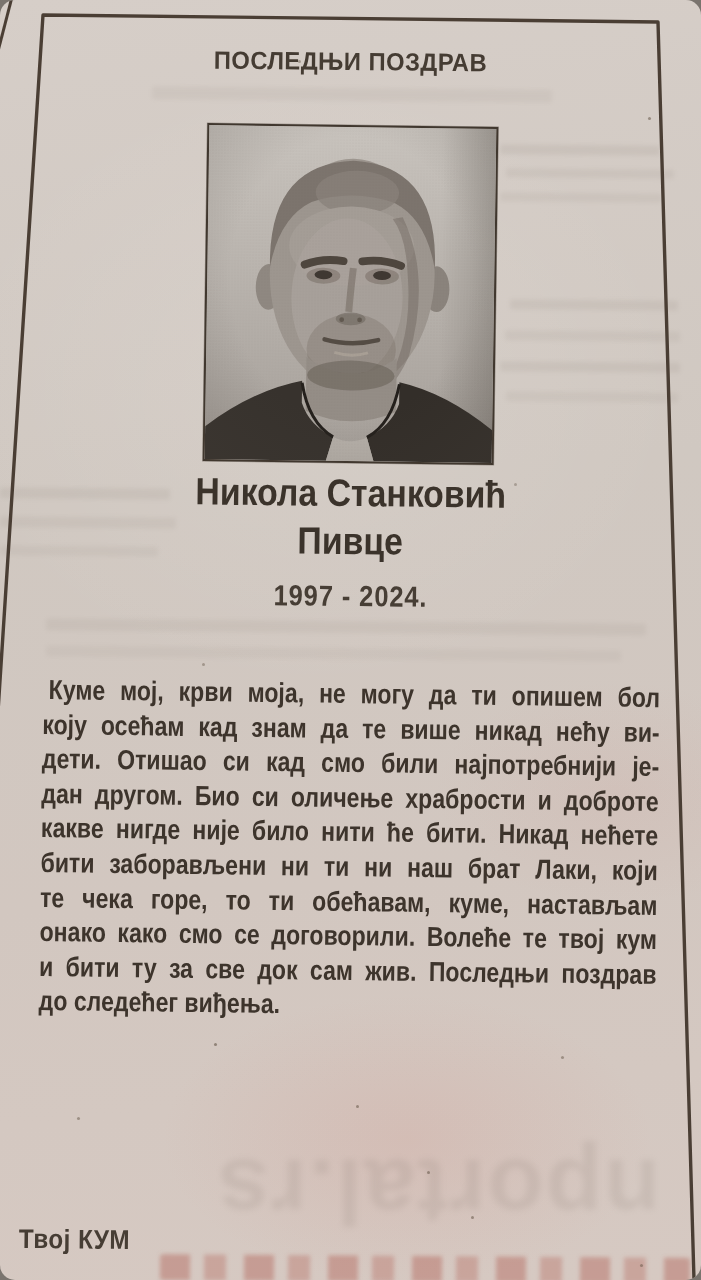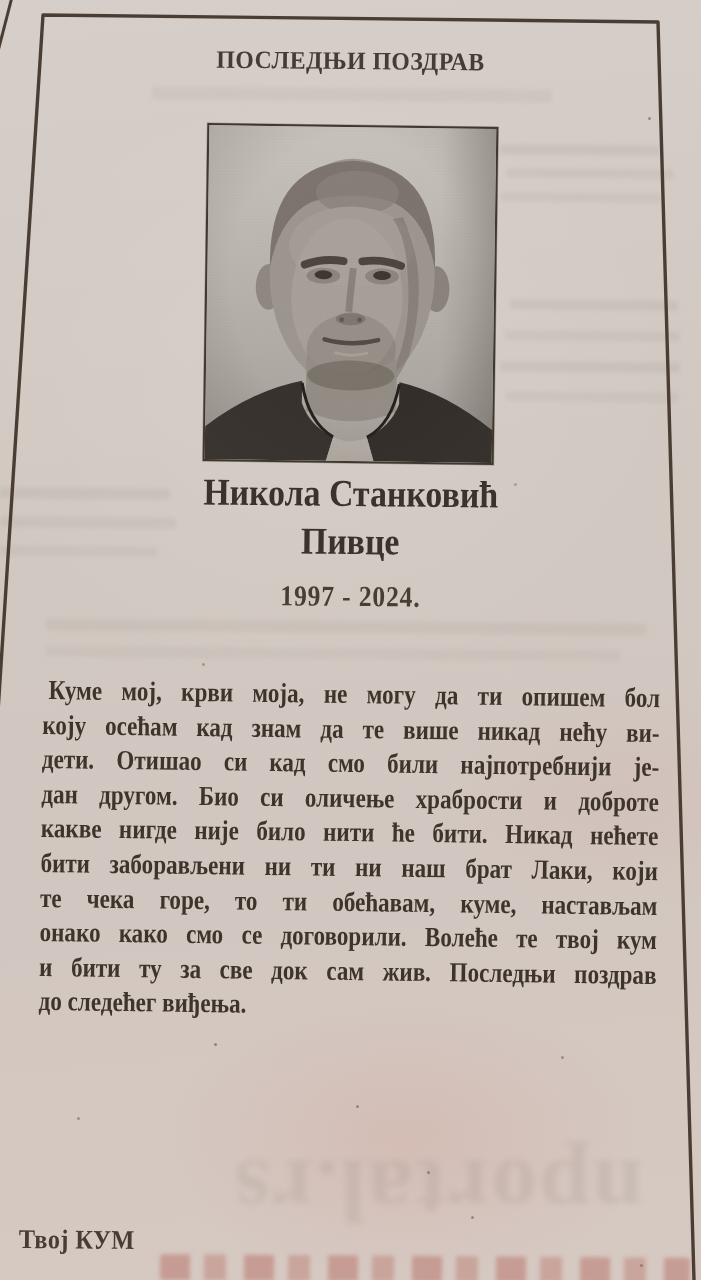--- a/index.html
+++ b/index.html
@@ -1,26 +1,27 @@
 <!DOCTYPE html>
 <html><head>
 <meta charset="utf-8">
 <style>
   html,body{margin:0;padding:0;background:#7a746e;}
   .page{
     position:relative;
     width:701px;height:1280px;
     overflow:hidden;
-    font-family:Liberation Serif, serif;
+    font-family:Liberation Sans, sans-serif;
     background:
       radial-gradient(ellipse 340px 200px at 58% 89%, rgba(208,148,138,.22), transparent 72%),
       radial-gradient(ellipse 260px 160px at 88% 62%, rgba(205,155,148,.14), transparent 70%),
       radial-gradient(ellipse 500px 420px at 45% 30%, rgba(255,252,248,.10), transparent 75%),
       linear-gradient(175deg,#d6cec8 0%,#d0c8c1 38%,#d2c7c0 68%,#d6c9c2 100%);
     color:#3a322a;
+    border-radius:15px;
   }
   .ghostbar{position:absolute;background:#8a7f75;filter:blur(2px);border-radius:2px;transform:rotate(.5deg);}
   .ghost-brand{
     position:absolute;left:178px;top:1122px;width:520px;height:140px;
     font-size:92px;font-weight:bold;letter-spacing:2px;
     color:#8d7f76;opacity:.16;filter:blur(3px);
     transform:rotate(180deg);text-align:center;line-height:140px;
   }
   .ghost-red{
     position:absolute;left:160px;top:1256px;width:530px;height:26px;

